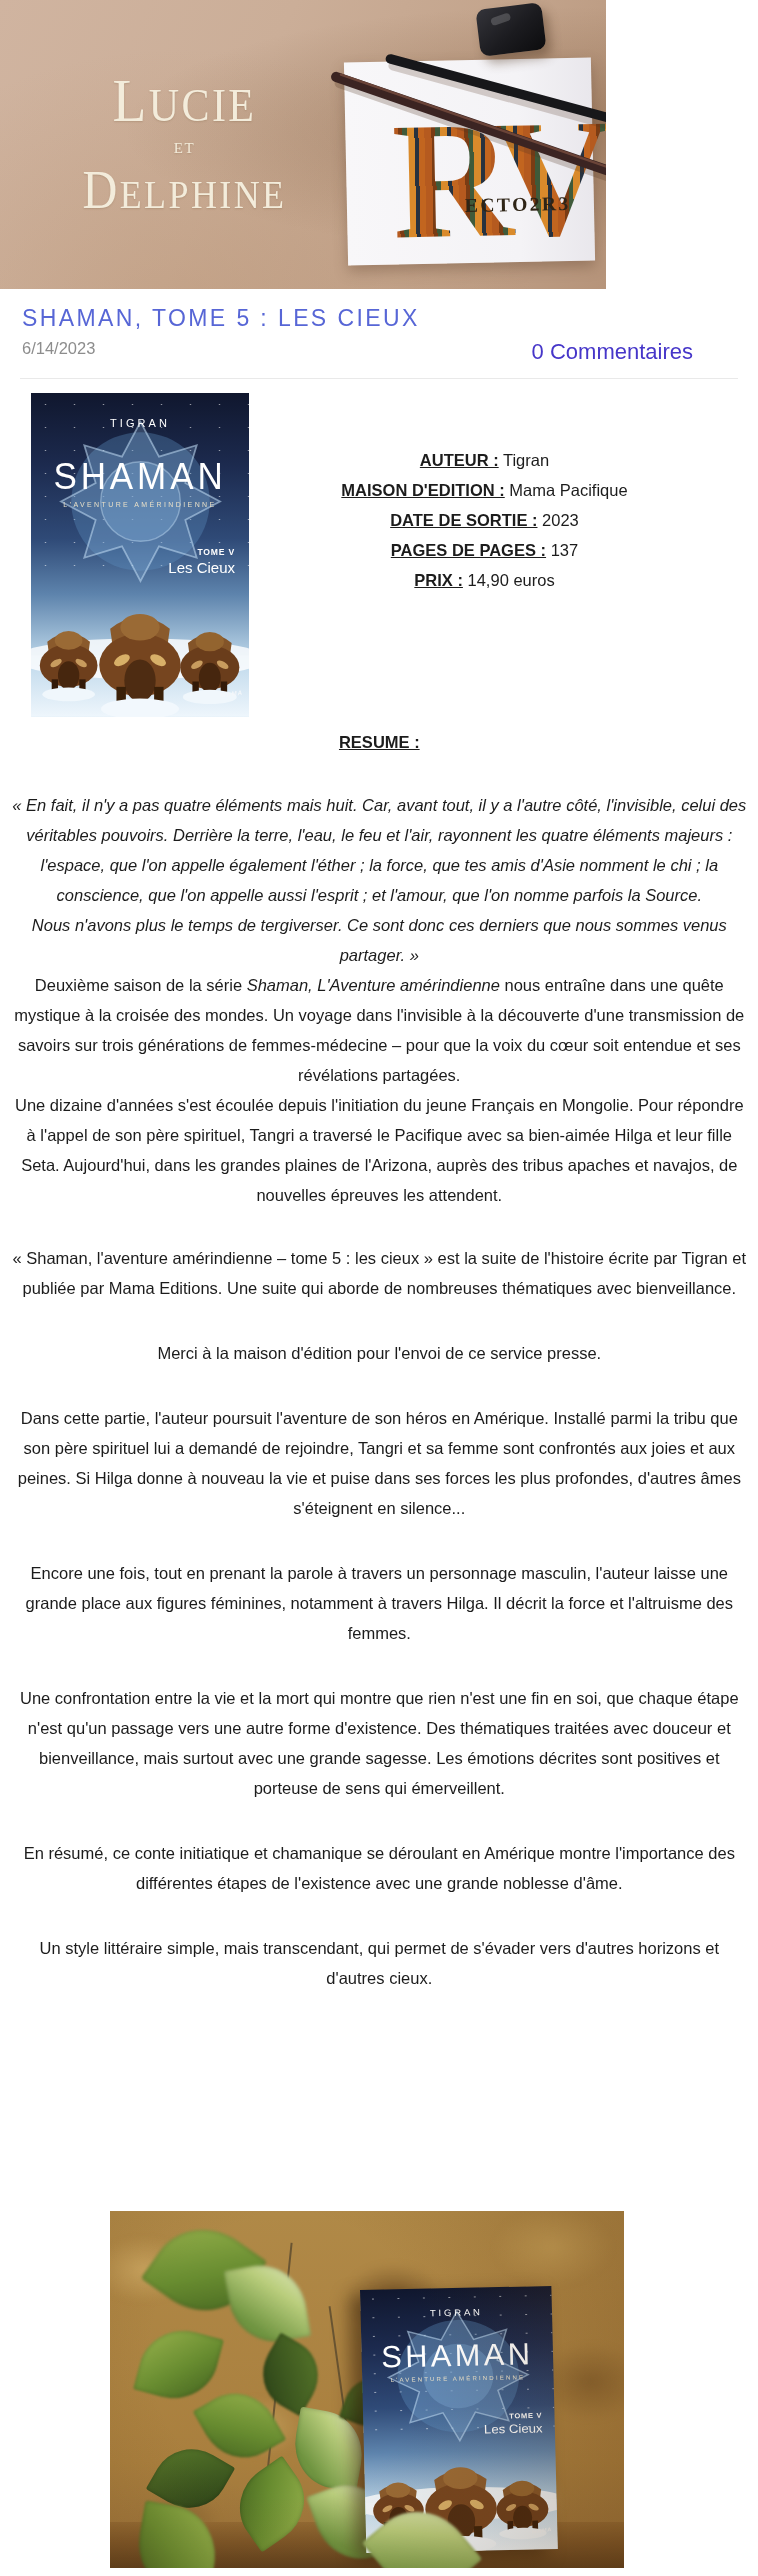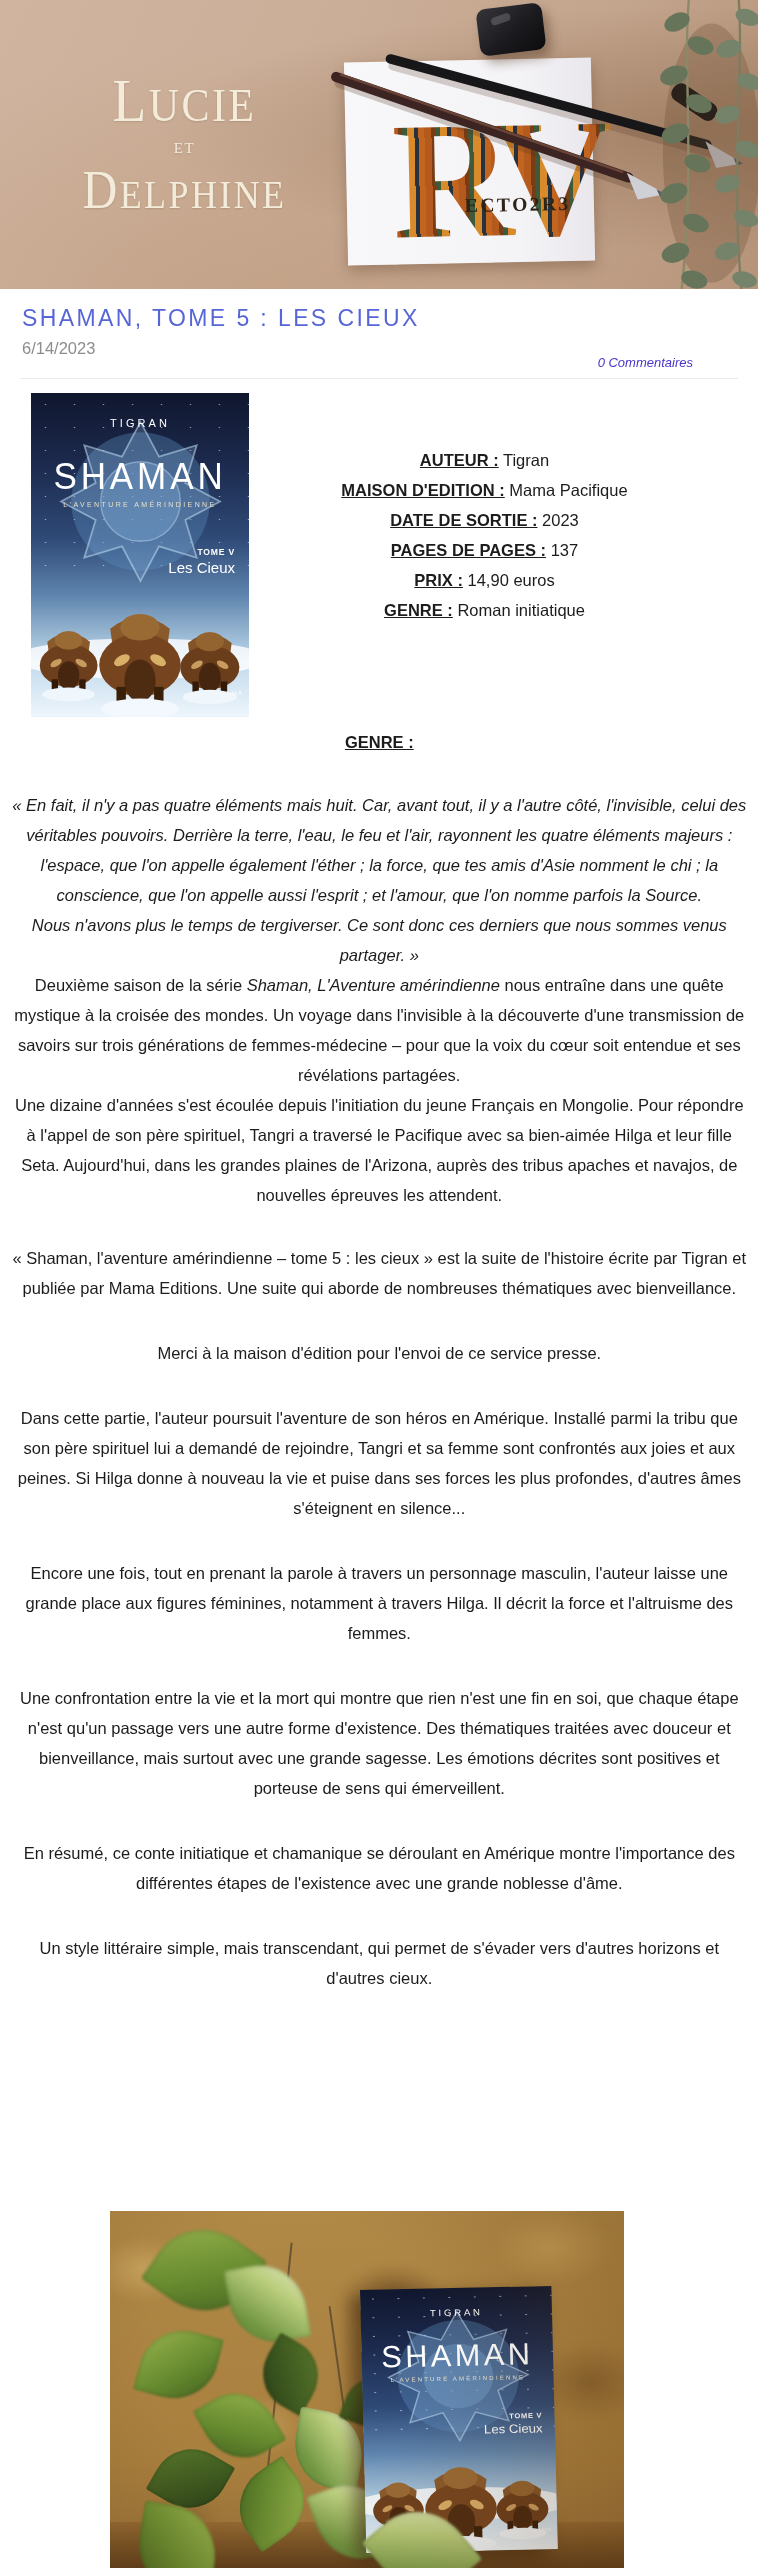--- a/index.html
+++ b/index.html
@@ -11,21 +11,21 @@
   }
   *{box-sizing:border-box;}
   html,body{margin:0;padding:0;background:#fff;}
   body{
     width:758px;height:2576px;position:relative;overflow:hidden;
     font-family:"Liberation Sans",sans-serif;color:var(--text);
   }
 
   
   .header{
-    position:absolute;left:0;top:0;width:758px;height:289px;overflow:hidden;
+    position:absolute;left:0;top:0;width:606px;height:289px;overflow:hidden;
     background:
       radial-gradient(ellipse at 92% 45%, rgba(120,85,55,.40) 0%, rgba(120,85,55,0) 55%),
       radial-gradient(ellipse at 30% 110%, rgba(180,140,105,.35) 0%, rgba(180,140,105,0) 60%),
       linear-gradient(115deg,#d0b4a0 0%,#cbae98 40%,#c3a48c 70%,#b6947a 100%);
   }
   .site-title{
     position:absolute;left:47px;top:69px;width:275px;text-align:center;
     color:#f3ecdb;font-family:"Liberation Serif","DejaVu Serif",serif;
     text-shadow:0 0.8px 1.6px rgba(120,90,60,.25);
   }
@@ -72,22 +72,22 @@
   .post-title{
     position:absolute;left:22px;top:305px;
     font-size:23px;letter-spacing:2.4px;color:var(--accent);
     font-weight:normal;margin:0;
   }
   .post-date{
     position:absolute;left:22px;top:339px;
     font-size:16.5px;color:var(--date-gray);
   }
   .post-comments{
-    position:absolute;right:65px;top:355px;
-    font-size:13px;color:var(--link);text-decoration:none;font-style:italic;
+    position:absolute;right:65px;top:339px;
+    font-size:22px;color:var(--link);text-decoration:none;
   }
   .divider{
     position:absolute;left:19.6px;right:19.6px;top:378px;height:0;
     border-top:0.8px solid #e9e9e9;
   }
 
   
   .cover{
     position:relative;width:218px;height:324px;overflow:hidden;
     background:linear-gradient(180deg,#10172e 0%,#1c2a4e 22%,#2f4a77 45%,#5d83ac 62%,#a9c6dd 78%,#e2eef7 100%);
@@ -330,28 +330,24 @@
     <span class="value">2023</span>
   </div>
   <div class="row">
     <span class="label">PAGES DE PAGES :</span>
     <span class="value">137</span>
   </div>
   <div class="row">
     <span class="label">PRIX :</span>
     <span class="value">14,90 euros</span>
   </div>
-  <div class="row">
-    <span class="label">GENRE :</span>
-    <span class="value">Roman initiatique</span>
-  </div>
 </div>
 
 <div class="article">
-  <h3>GENRE :</h3>
+  <h3>RESUME :</h3>
 
   <div class="block resume-block">
     <div class="quote">
       <p>« En fait, il n'y a pas quatre éléments mais huit. Car, avant tout, il y a l'autre côté, l'invisible, celui des véritables pouvoirs. Derrière la terre, l'eau, le feu et l'air, rayonnent les quatre éléments majeurs : l'espace, que l'on appelle également l'éther ; la force, que tes amis d'Asie nomment le chi ; la conscience, que l'on appelle aussi l'esprit ; et l'amour, que l'on nomme parfois la Source.</p>
       <p>Nous n'avons plus le temps de tergiverser. Ce sont donc ces derniers que nous sommes venus partager. »</p>
     </div>
     <p><span>Deuxième saison de la série </span><em>Shaman, L'Aventure amérindienne</em><span> nous entraîne dans une quête mystique à la croisée des mondes. Un voyage dans l'invisible à la découverte d'une transmission de savoirs sur trois générations de femmes-médecine – pour que la voix du cœur soit entendue et ses révélations partagées.</span></p>
     <p>Une dizaine d'années s'est écoulée depuis l'initiation du jeune Français en Mongolie. Pour répondre à l'appel de son père spirituel, Tangri a traversé le Pacifique avec sa bien-aimée Hilga et leur fille Seta. Aujourd'hui, dans les grandes plaines de l'Arizona, auprès des tribus apaches et navajos, de nouvelles épreuves les attendent.</p>
   </div>
 

